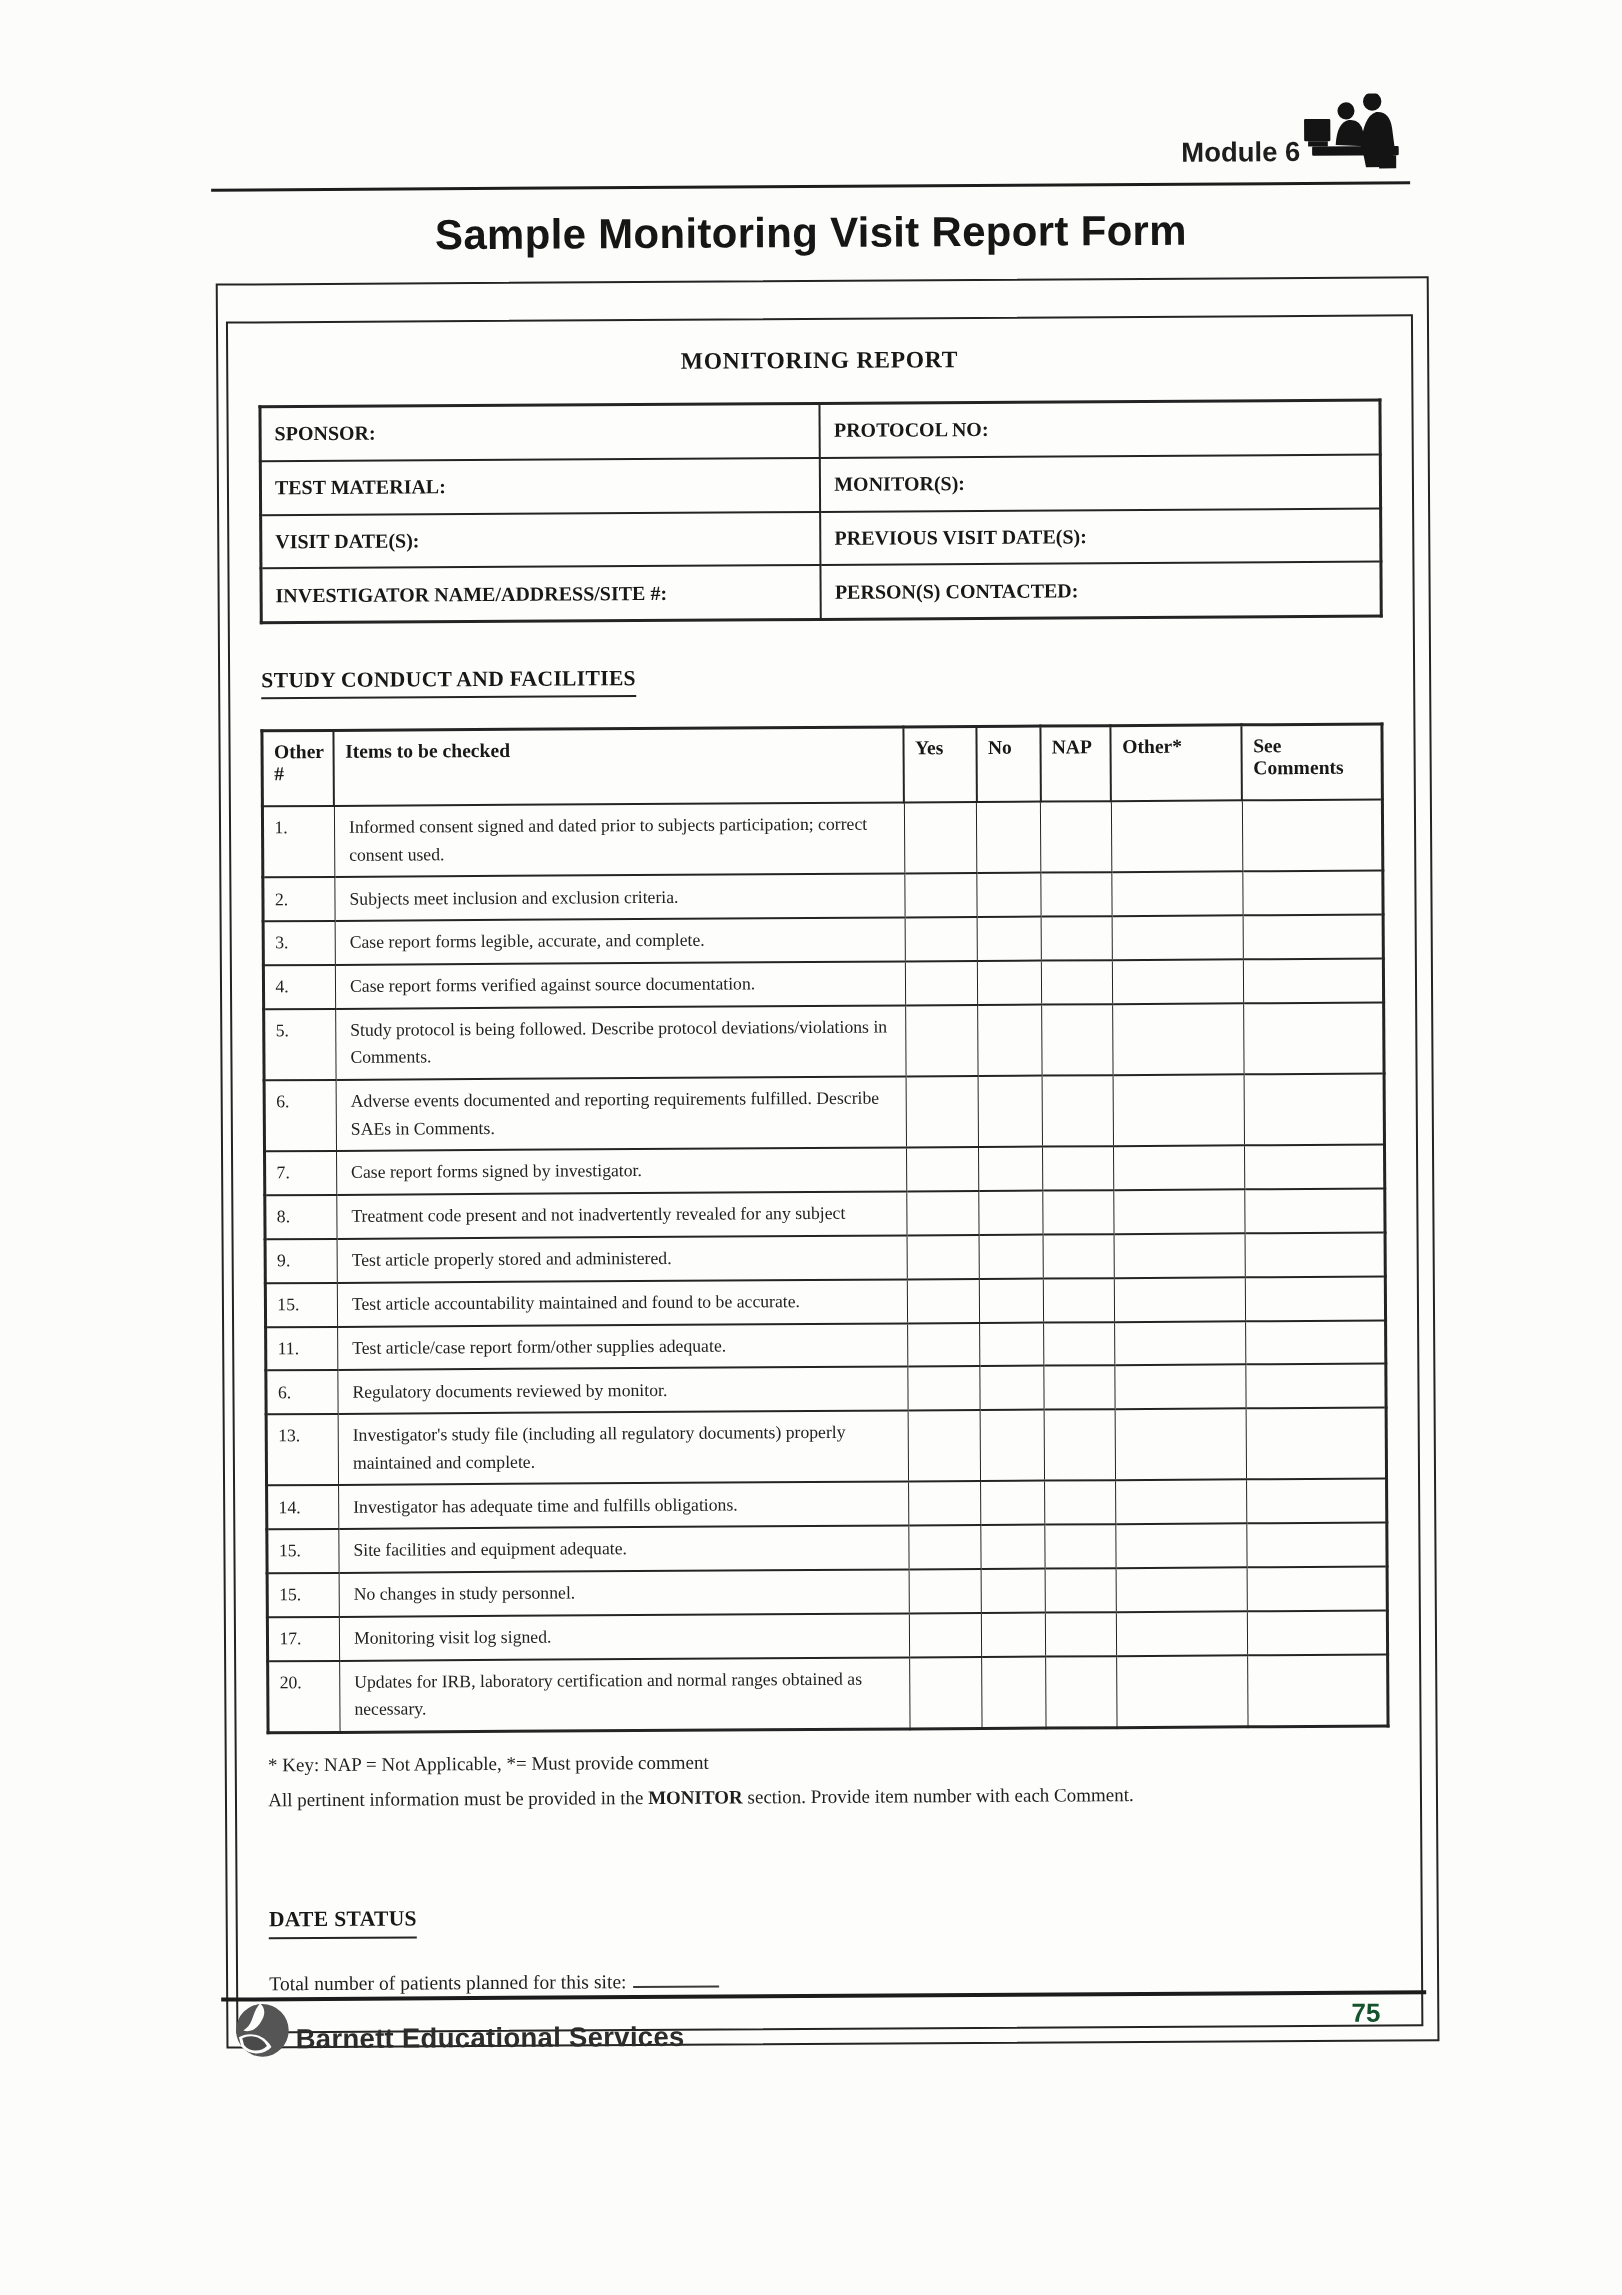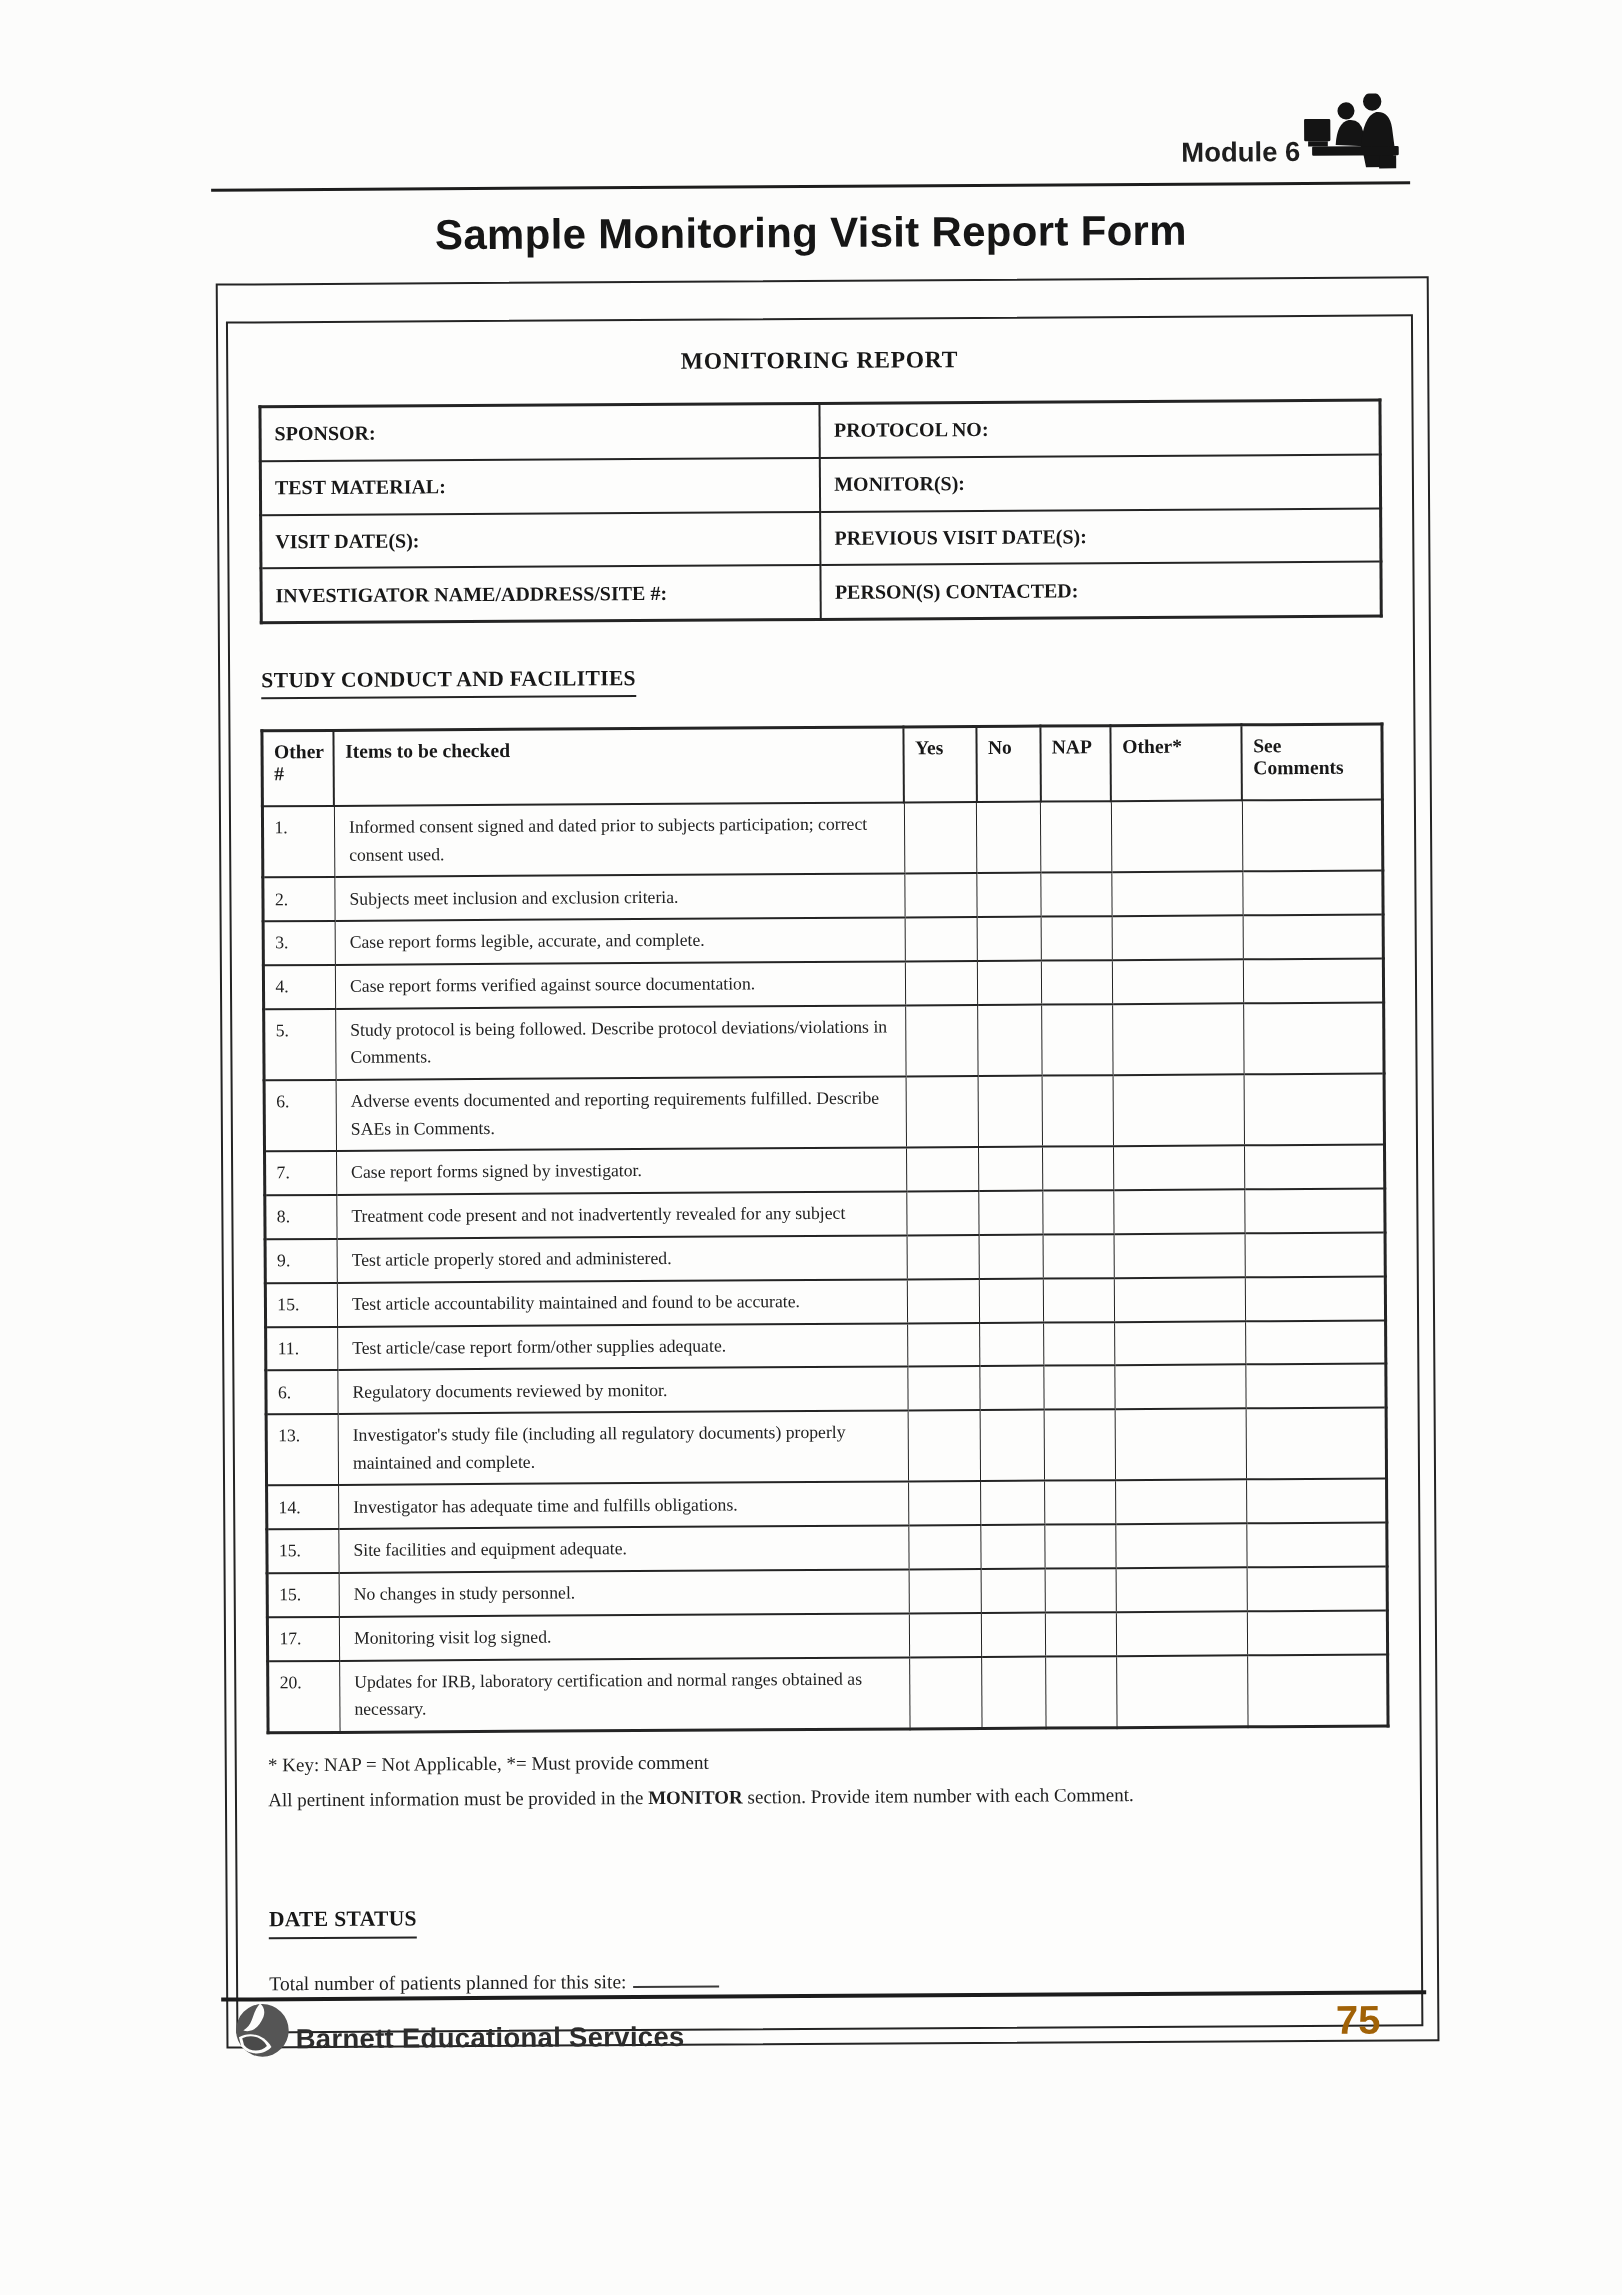--- a/index.html
+++ b/index.html
@@ -99,21 +99,21 @@
     border-bottom:2px solid #3a3a3a;margin-left:6.5px;
     vertical-align:baseline;
   }
 
   
   .footer{position:absolute;top:1994px;left:216px;right:202px;}
   .footer-rule{height:3.9px;background:#1c1c1c;}
   .page-number{
     position:absolute;right:46px;top:6.5px;
     font-family:"Liberation Sans", sans-serif;
-    font-weight:bold;font-size:40px;color:#a16207;
+    font-weight:bold;font-size:26px;color:#14532d;
   }
   .brand-row{
     position:absolute;left:13px;top:5.2px;
     display:flex;align-items:center;gap:5.2px;
   }
   .brand-logo{width:56px;height:56px;display:block;}
   .brand-name{
     font-family:"Liberation Sans", sans-serif;
     font-weight:bold;font-size:27.5px;color:#2c2c2c;
     margin-top:17px;letter-spacing:0.3px;

